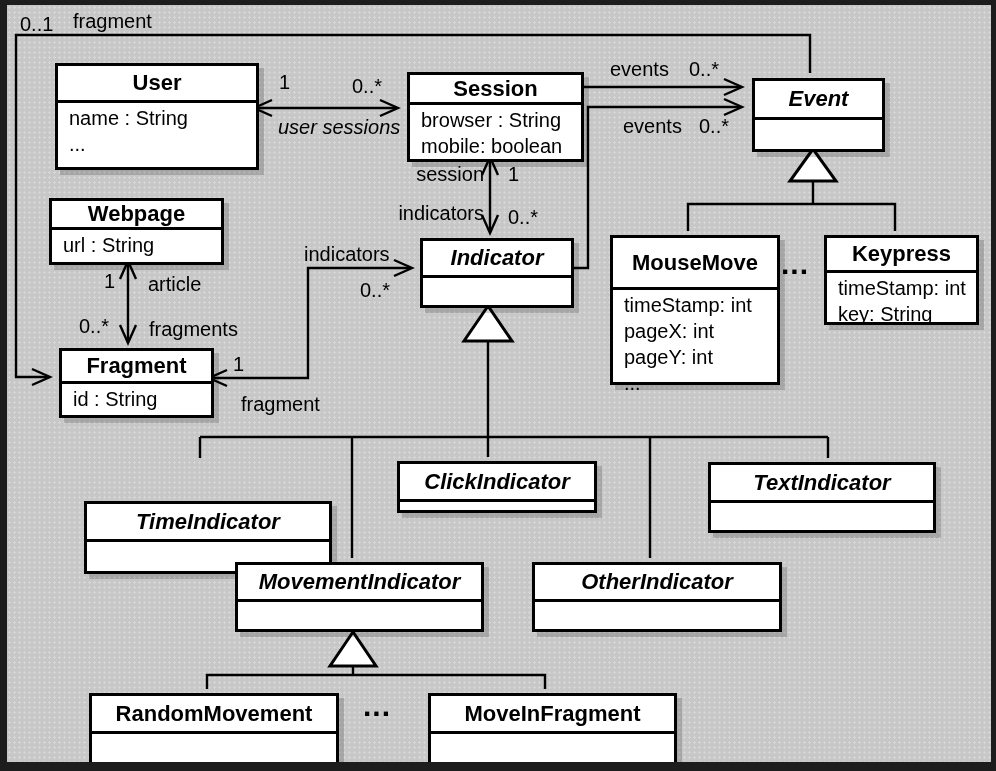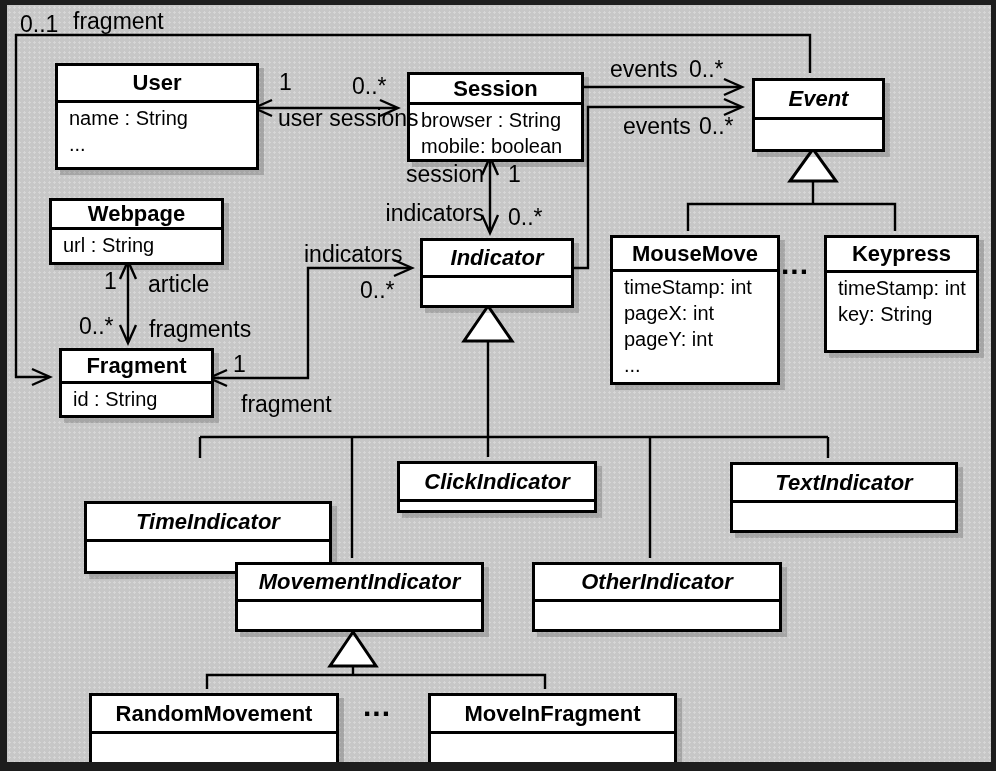--- a/index.html
+++ b/index.html
@@ -30,21 +30,21 @@
     box-sizing:border-box;
     border-bottom:3px solid #000;
     display:flex; align-items:center; justify-content:center;
     font-weight:bold; font-size:22px;
     white-space:nowrap;
   }
   .cls.abstract .title { font-style:italic; }
   .cls .attrs { padding:2px 8px 0 11px; }
   .cls .attr { font-size:20px; line-height:26px; white-space:nowrap; }
   .lbl {
-    z-index:3; font-size:23px; line-height:22px; white-space:nowrap;
+    z-index:3; font-size:20px; line-height:22px; white-space:nowrap;
   }
   .lbl.alignr { text-align:right; }
   .dots { z-index:3; font-size:30px; font-weight:bold; letter-spacing:1px; line-height:30px; }
 </style>
 </head>
 <body>
 
 <div id="stage">
 
   <svg class="wires" width="996" height="771" viewBox="0 0 996 771">
@@ -149,48 +149,48 @@
     <div class="title" style="height:39px">Event</div>
     <div class="attrs"></div>
   </div>
 
   <div class="cls abstract" style="left:413px;top:233px;width:154px;height:70px;">
     <div class="title" style="height:37px">Indicator</div>
     <div class="attrs"></div>
   </div>
 
   <div class="cls" style="left:603px;top:230px;width:170px;height:150px;">
-    <div class="title" style="height:34px">MouseMove</div>
+    <div class="title" style="height:52px">MouseMove</div>
     <div class="attrs">
       <div class="attr">timeStamp: int</div>
       <div class="attr">pageX: int</div>
       <div class="attr">pageY: int</div>
       <div class="attr">...</div>
     </div>
   </div>
 
-  <div class="cls" style="left:817px;top:230px;width:155px;height:118px;">
+  <div class="cls" style="left:817px;top:230px;width:155px;height:90px;">
     <div class="title" style="height:35px">Keypress</div>
     <div class="attrs">
       <div class="attr">timeStamp: int</div>
       <div class="attr">key: String</div>
     </div>
   </div>
 
   <div class="cls abstract" style="left:77px;top:457px;width:248px;height:73px;margin-top:39px;">
     <div class="title" style="height:38px">TimeIndicator</div>
     <div class="attrs"></div>
   </div>
 
   <div class="cls abstract" style="left:390px;top:456px;width:200px;height:52px;">
     <div class="title" style="height:38px">ClickIndicator</div>
     <div class="attrs"></div>
   </div>
 
-  <div class="cls abstract" style="left:701px;top:457px;width:228px;height:71px;margin-left:22px;">
+  <div class="cls abstract" style="left:701px;top:457px;width:228px;height:71px;">
     <div class="title" style="height:38px">TextIndicator</div>
     <div class="attrs"></div>
   </div>
 
   <div class="cls abstract" style="left:228px;top:557px;width:249px;height:70px;">
     <div class="title" style="height:37px">MovementIndicator</div>
     <div class="attrs"></div>
   </div>
 
   <div class="cls abstract" style="left:525px;top:557px;width:250px;height:70px;">
@@ -206,21 +206,21 @@
   <div class="cls" style="left:421px;top:688px;width:249px;height:74px;">
     <div class="title" style="height:38px">MoveInFragment</div>
     <div class="attrs"></div>
   </div>
 
   <div class="lbl" style="left:13px;top:8px;">0..1</div>
   <div class="lbl" style="left:66px;top:5px;">fragment</div>
 
   <div class="lbl" style="left:272px;top:66px;">1</div>
   <div class="lbl" style="left:345px;top:70px;">0..*</div>
-  <div class="lbl" style="left:271px;top:102px;">user sessions</div>
+  <div class="lbl" style="left:271px;top:111px;font-style:italic;">user sessions</div>
 
   <div class="lbl" style="left:603px;top:53px;">events</div>
   <div class="lbl" style="left:682px;top:53px;">0..*</div>
 
   <div class="lbl" style="left:616px;top:110px;">events</div>
   <div class="lbl" style="left:692px;top:110px;">0..*</div>
 
   <div class="lbl alignr" style="left:383px;top:158px;width:94px;">session</div>
   <div class="lbl" style="left:501px;top:158px;">1</div>
   <div class="lbl alignr" style="left:377px;top:197px;width:100px;">indicators</div>

